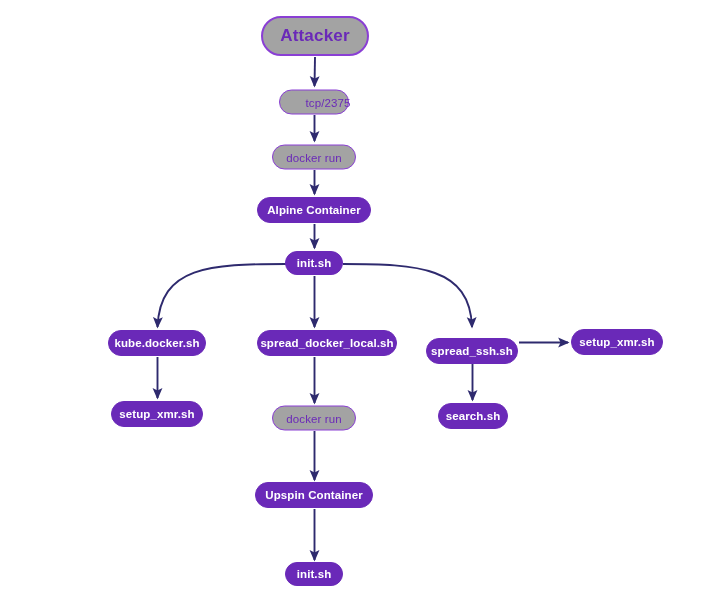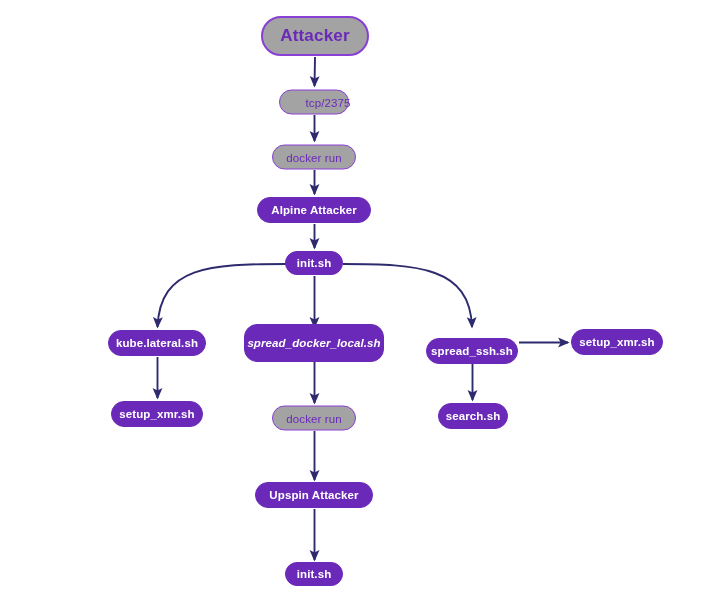--- a/index.html
+++ b/index.html
@@ -99,32 +99,32 @@
 
   <div class="node outlined" style="left:314px; top:102px; width:70px; height:25px; border-radius:13px;padding-left:28px;">
     <span>tcp/2375</span>
   </div>
 
   <div class="node outlined" style="left:314px; top:157px; width:84px; height:25px; border-radius:13px;">
     <span>docker run</span>
   </div>
 
   <div class="node filled emph" style="left:314px; top:210px; width:114px; height:26px; border-radius:13px;">
-    <span>Alpine Attacker</span>
+    <span>Alpine Container</span>
   </div>
 
   <div class="node filled" style="left:314px; top:263px; width:58px; height:24px; border-radius:12px;">
     <span>init.sh</span>
   </div>
 
   <div class="node filled" style="left:157px; top:343px; width:98px; height:26px; border-radius:13px;">
-    <span>kube.lateral.sh</span>
+    <span>kube.docker.sh</span>
   </div>
 
-  <div class="node filled" style="left:314px; top:343px; width:140px; height:38px; border-radius:13px;font-style:italic;">
+  <div class="node filled" style="left:327px; top:343px; width:140px; height:26px; border-radius:13px;">
     <span>spread_docker_local.sh</span>
   </div>
 
   <div class="node filled" style="left:472px; top:351px; width:92px; height:26px; border-radius:13px;">
     <span>spread_ssh.sh</span>
   </div>
 
   <div class="node filled" style="left:617px; top:342px; width:92px; height:26px; border-radius:13px;">
     <span>setup_xmr.sh</span>
   </div>
@@ -135,20 +135,20 @@
 
   <div class="node outlined" style="left:314px; top:418px; width:84px; height:25px; border-radius:13px;">
     <span>docker run</span>
   </div>
 
   <div class="node filled" style="left:473px; top:416px; width:70px; height:26px; border-radius:13px;">
     <span>search.sh</span>
   </div>
 
   <div class="node filled emph" style="left:314px; top:495px; width:118px; height:26px; border-radius:13px;">
-    <span>Upspin Attacker</span>
+    <span>Upspin Container</span>
   </div>
 
   <div class="node filled" style="left:314px; top:574px; width:58px; height:24px; border-radius:12px;">
     <span>init.sh</span>
   </div>
 
 </div>
 
 </body></html>

